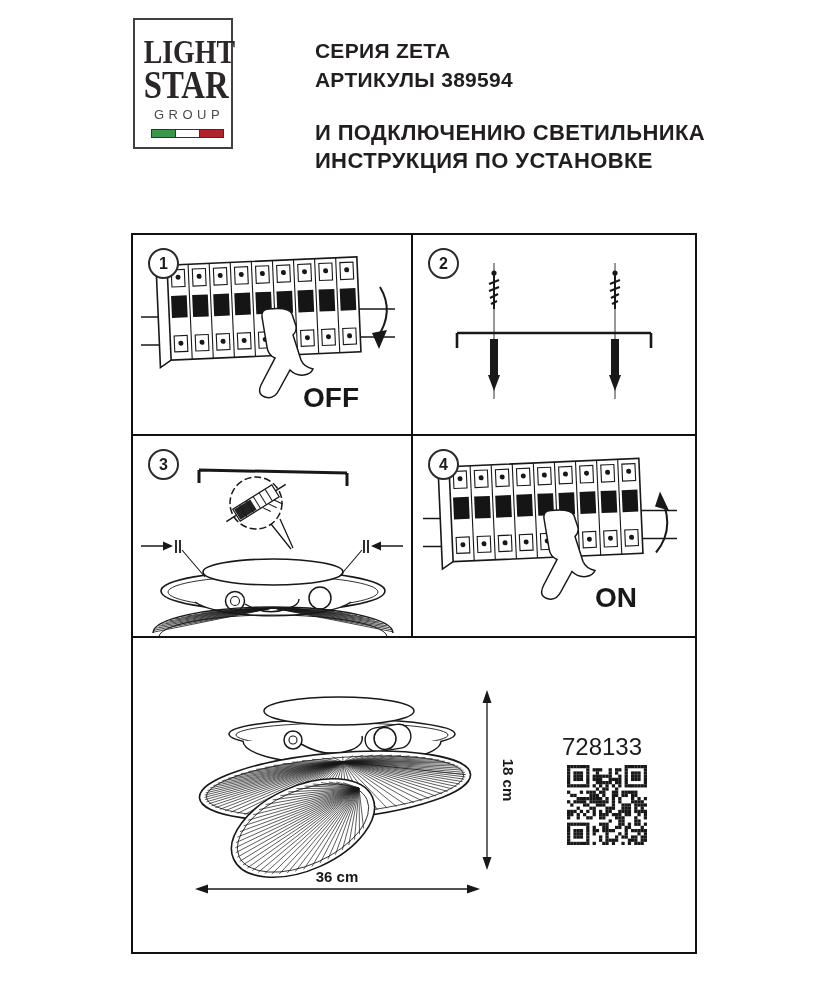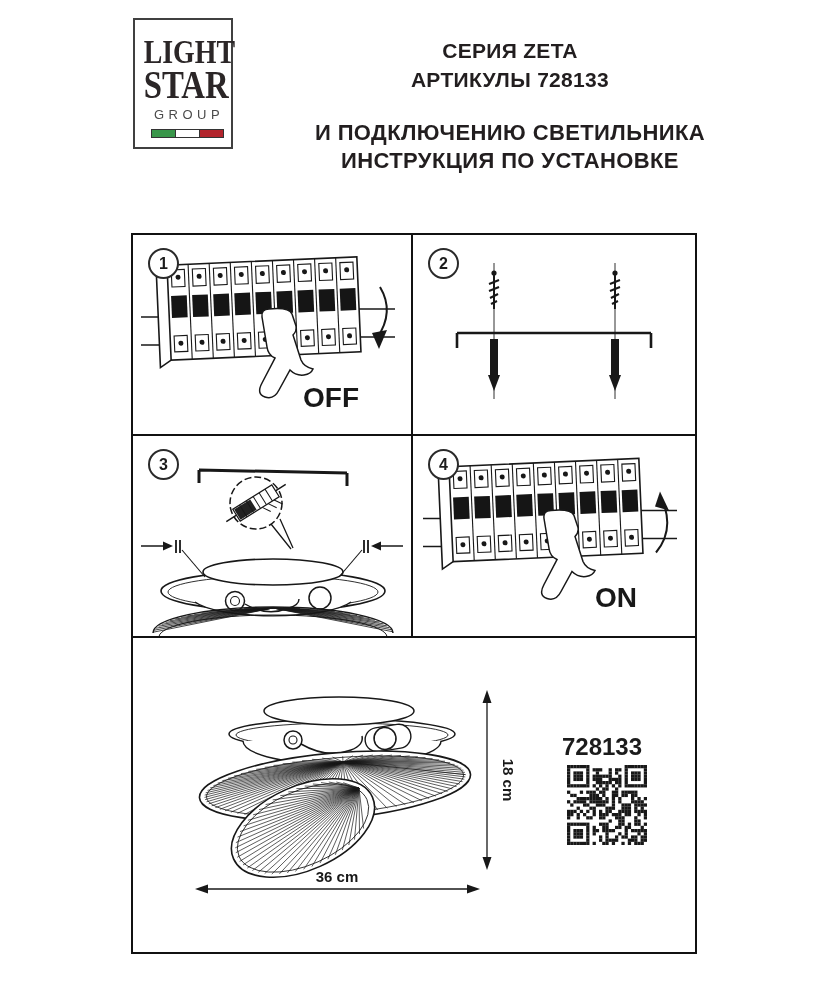--- a/index.html
+++ b/index.html
@@ -16,21 +16,21 @@
   }
   .logo-word1, .logo-word2 {
     font-family: "Liberation Serif", serif; font-weight: 700; color: #2b2627;
     transform: scaleX(.82); transform-origin: 50% 50%; letter-spacing: 0px;
   }
   .logo-word1 { font-size: 34px; line-height: 36px; margin-top: 14px; }
   .logo-word2 { font-size: 40px; line-height: 38px; margin-top: -4px; }
   .logo-word3 { font-size: 13px; letter-spacing: 4.5px; color: #4a4a4a; margin-top: 3px; padding-left: 12px; }
   .logo-flag { position: absolute; left: 16px; top: 109px; }
   
-  .brand-header { position: absolute; right: 121px; top: 36px; text-align: center; }
+  .brand-header { position: absolute; right: 121px; top: 36px; text-align: left; }
   .hdr-line { font-size: 21px; font-weight: 700; line-height: 29px; letter-spacing: .3px; }
   .hdr-title { margin-top: 25px; }
   .hdr-title .hdr-line { font-size: 22px; line-height: 28px; letter-spacing: .4px; }
   
   .grid { position: absolute; left: 131px; top: 233px; width: 566px; height: 405px; border: 2px solid #111; background:#fff; }
   .vdiv { position: absolute; left: 278px; top: 0; width: 2px; height: 100%; background: #111; }
   .hdiv { position: absolute; left: 0; top: 199px; width: 100%; height: 2px; background: #111; }
   .cell { position: absolute; overflow: hidden; }
   .cell1 { left:0; top:0; width:278px; height:199px; }
   .cell2 { left:280px; top:0; width:282px; height:199px; }
@@ -39,42 +39,42 @@
   .bottom-panel { position: absolute; left: 131px; top: 636px; width: 566px; height: 318px; border: 2px solid #111; background:#fff; overflow:hidden; }
   .step-badge {
     position: absolute; left: 15px; top: 13px; width: 31px; height: 31px;
     border: 2px solid #2a2a2a; border-radius: 50%;
     display: flex; align-items: center; justify-content: center;
     font-size: 16px; font-weight: 700; color:#1c1c1c; background:#fff; z-index: 2;
   }
   .cell svg, .bottom-panel > svg { display:block; width:100%; height:100%; }
   svg text { font-family: "Liberation Sans", sans-serif; fill: #181818; }
   .ink { stroke: #181818; }
-  .article-no { position: absolute; left: 428px; top: 95px; width: 82px; text-align: center; font-size: 24px; font-weight: 700; color:#1b1b1b; }
+  .article-no { position: absolute; left: 428px; top: 95px; width: 82px; text-align: center; font-size: 24px; font-weight: 400; color:#1b1b1b; }
   .qr-wrap { position: absolute; left: 434px; top: 127px; width: 80px; height: 80px; }
 </style>
 </head>
 <body>
 
 <div class="page">
 
   <div class="logo-box">
     <div class="logo-word1">LIGHT</div>
     <div class="logo-word2">STAR</div>
     <div class="logo-word3">GROUP</div>
     <svg class="logo-flag" width="73" height="9" viewBox="0 0 73 9">
       <rect x="0.5" y="0.5" width="24" height="8" stroke="#333" stroke-width="1" fill="#39964a"></rect>
       <rect x="24.5" y="0.5" width="24" height="8" stroke="#333" stroke-width="1" fill="#ffffff"></rect>
       <rect x="48.5" y="0.5" width="24" height="8" stroke="#333" stroke-width="1" fill="#b2242c"></rect>
     </svg>
   </div>
 
   <div class="brand-header">
     <div class="hdr-line">СЕРИЯ ZETA</div>
-    <div class="hdr-line">АРТИКУЛЫ 728133</div>
+    <div class="hdr-line">АРТИКУЛЫ 389594</div>
     <div class="hdr-title">
       <div class="hdr-line">И ПОДКЛЮЧЕНИЮ СВЕТИЛЬНИКА</div>
       <div class="hdr-line">ИНСТРУКЦИЯ ПО УСТАНОВКЕ</div>
     </div>
   </div>
 
   <div class="grid">
     <div class="vdiv"></div>
     <div class="hdiv"></div>
 

